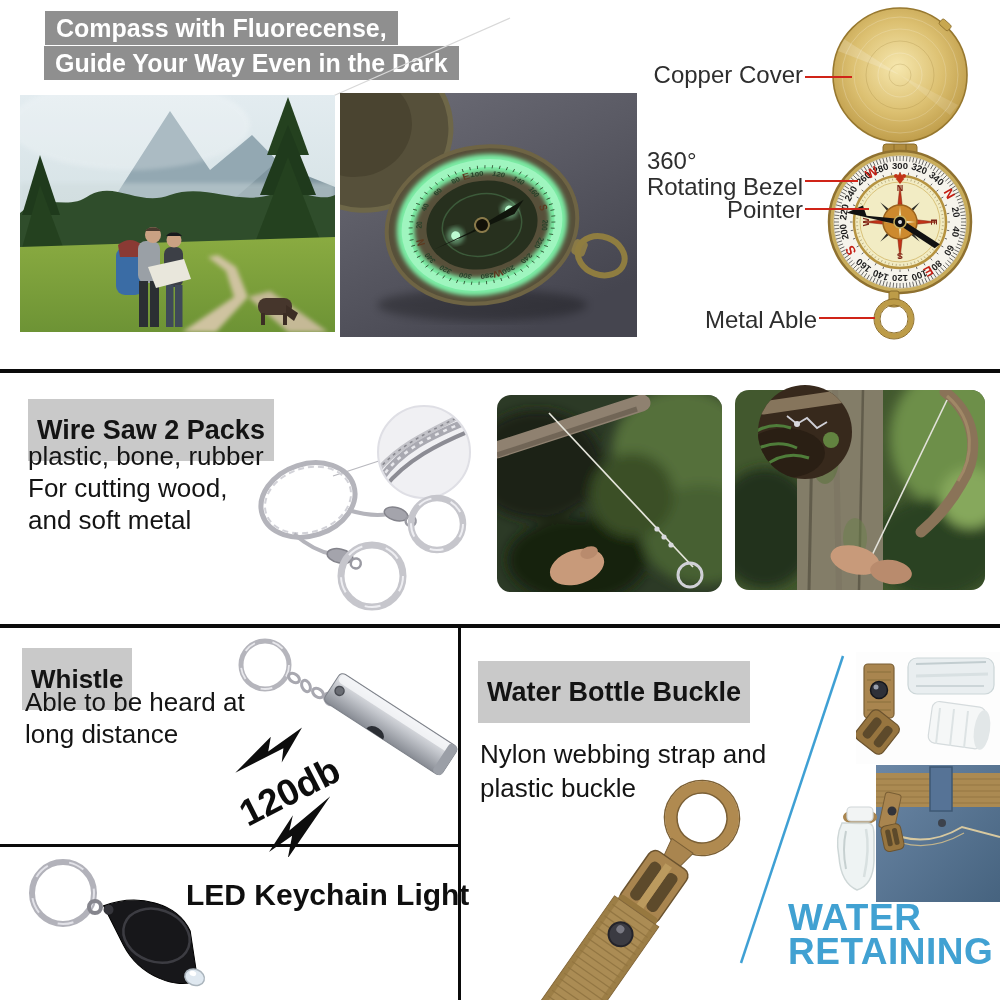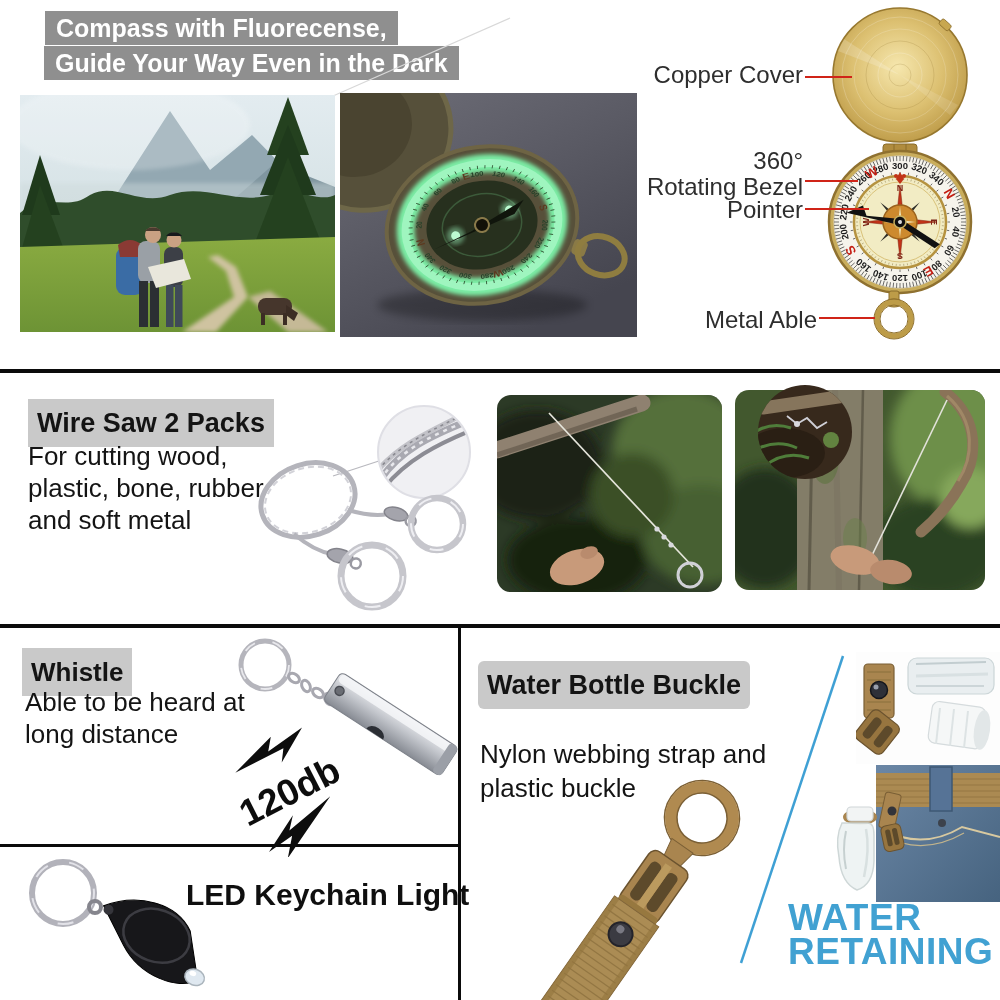--- a/index.html
+++ b/index.html
@@ -2,21 +2,21 @@
 <html><head>
 <meta charset="utf-8">
 <style>
   html,body{margin:0;padding:0;background:#ffffff;}
   #canvas{position:relative;width:1000px;height:1000px;background:#ffffff;overflow:hidden;
           font-family:"Liberation Sans",sans-serif;}
   .abs{position:absolute;}
   .banner-dark{background:#8f8f8f;color:#ffffff;font-weight:bold;font-size:25px;
                line-height:30px;padding:2px 11px;white-space:nowrap;margin-left:12px;}
   .banner-light{background:#c9c9c9;color:#141414;font-weight:bold;font-size:27px;
-                line-height:32px;padding:8px 9px;white-space:nowrap;}
+                line-height:32px;padding:15px 9px;white-space:nowrap;}
   .desc{font-size:26px;line-height:32px;color:#141414;white-space:nowrap;}
   .callout{font-size:24px;color:#2e2e2e;white-space:nowrap;margin-left:28px;}
   .redline{position:absolute;height:2px;background:#d02418;}
   .divider{position:absolute;background:#0b0b0b;}
   .led-title{font-size:30px;font-weight:bold;color:#0f0f0f;white-space:nowrap;}
   .watermark{font-size:37px;line-height:34px;color:#41a1d2;letter-spacing:0.5px;white-space:nowrap;}
 </style>
 </head>
 <body>
 
@@ -533,39 +533,39 @@
     <g transform="translate(88,319)">
       <rect x="-5" y="-28" width="10" height="11" rx="2" fill="#bd9c48" stroke="#8a6c2a" stroke-width="1"></rect>
       <ellipse cx="0" cy="-16" rx="8" ry="4" fill="#c8a74f" stroke="#8a6c2a" stroke-width="1"></ellipse>
       <circle r="17" fill="none" stroke="#bd9c48" stroke-width="5.5"></circle>
       <circle r="20" fill="none" stroke="#8f702c" stroke-width="1"></circle>
       <circle r="14" fill="none" stroke="#8f702c" stroke-width="1"></circle>
     </g>
   </svg>
 
   <div class="abs callout" style="right:197px;top:61px;">Copper Cover</div>
-  <div class="abs callout" style="right:197px;top:148px;text-align:right;line-height:26px;">
+  <div class="abs callout" style="right:197px;top:148px;text-align:left;line-height:26px;">
     <div>360°</div>
     <div>Rotating Bezel</div>
   </div>
   <div class="abs callout" style="right:197px;top:196px;">Pointer</div>
   <div class="abs callout" style="right:183px;top:306px;">Metal Able</div>
   <div class="redline" style="left:805px;top:76px;width:47px;"></div>
   <div class="redline" style="left:805px;top:180px;width:53px;"></div>
   <div class="redline" style="left:805px;top:208px;width:64px;"></div>
   <div class="redline" style="left:819px;top:317px;width:56px;"></div>
 
   <div class="divider" style="left:0;top:369px;width:1000px;height:4px;"></div>
 
   <div class="abs banner-light" style="left:28px;top:399px;">
     <span>Wire Saw 2 Packs</span>
   </div>
   <div class="abs desc" style="left:28px;top:440px;">
+    <div>plastic, bone, rubber</div>
     <div>For cutting wood,</div>
-    <div>plastic, bone, rubber</div>
     <div>and soft metal</div>
   </div>
 
   <svg class="abs" style="left:250px;top:388px;" width="248" height="236" viewBox="0 0 248 236">
     <defs>
         <clipPath id="magclip">
           <circle cx="174" cy="64" r="45"></circle>
         </clipPath>
       </defs>
     <line x1="138" y1="70" x2="83" y2="88" stroke="#b8b8be" stroke-width="1.2"></line>
@@ -727,21 +727,21 @@
     <g transform="translate(86,62) rotate(20)">
       <path d="M2,-2 C30,-26 70,-30 92,-8 L116,36 C100,52 60,52 34,28 Z" fill="#17171a" stroke="#000000" stroke-width="1"></path>
       <ellipse cx="62" cy="8" rx="34" ry="26" fill="none" stroke="#3c3c42" stroke-width="2.5"></ellipse>
       <circle cx="8" cy="0" r="5" fill="#35353b"></circle>
       <ellipse cx="112" cy="34" rx="10" ry="8" fill="#dfe8f0" stroke="#aab4bc" stroke-width="1.5"></ellipse>
       <ellipse cx="109" cy="31" rx="3.5" ry="2.5" fill="#ffffff"></ellipse>
     </g>
   </svg>
   <div class="abs led-title" style="left:186px;top:878px;">LED Keychain Light</div>
 
-  <div class="abs banner-light" style="left:478px;top:661px;border-radius:6px;">
+  <div class="abs banner-light" style="left:478px;top:661px;">
     <span>Water Bottle Buckle</span>
   </div>
   <div class="abs desc" style="left:480px;top:703px;line-height:34px;margin-top:34px;">
     <div>Nylon webbing strap and</div>
     <div>plastic buckle</div>
   </div>
 
   <svg class="abs" style="left:735px;top:650px;" width="115" height="320">
     <line x1="108" y1="6" x2="6" y2="313" stroke="#3fa0d4" stroke-width="2.5"></line>
   </svg>

